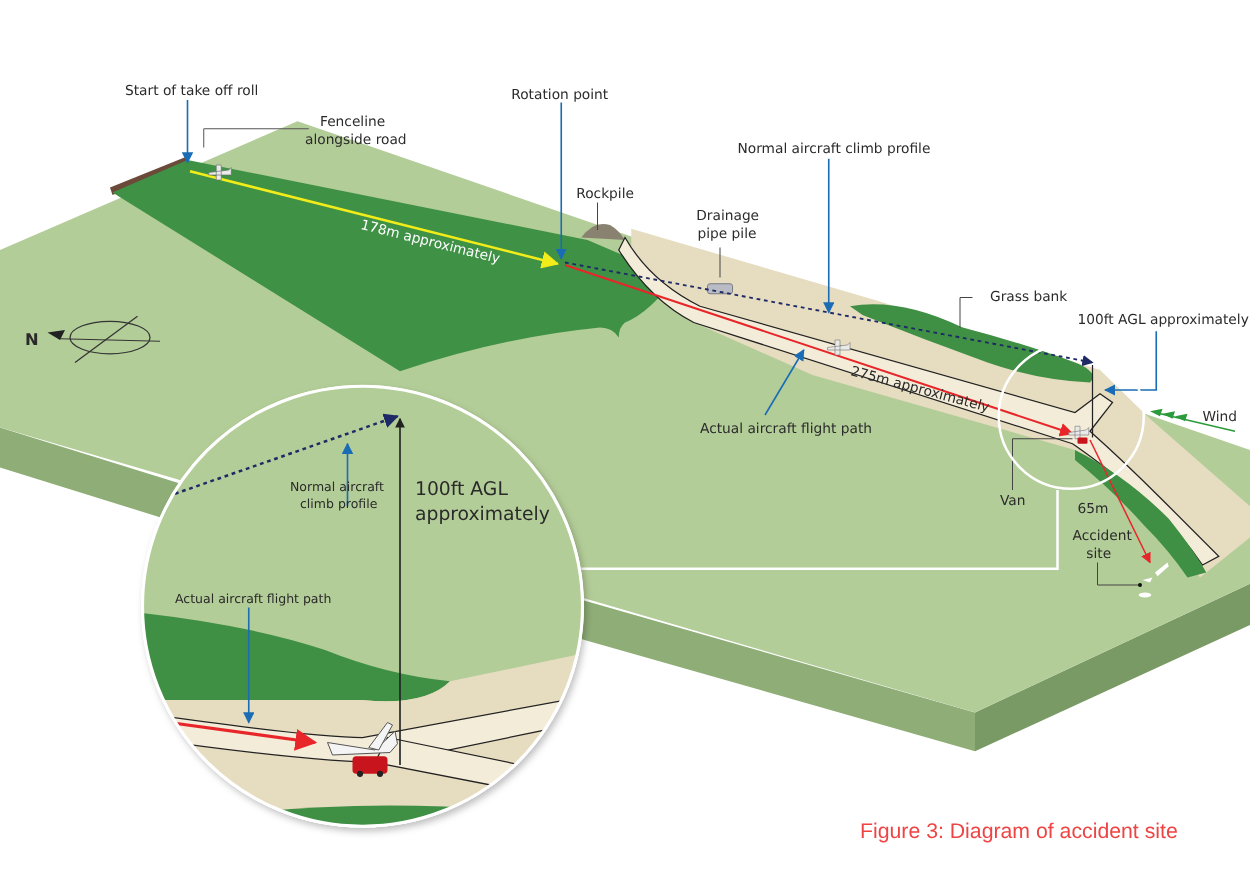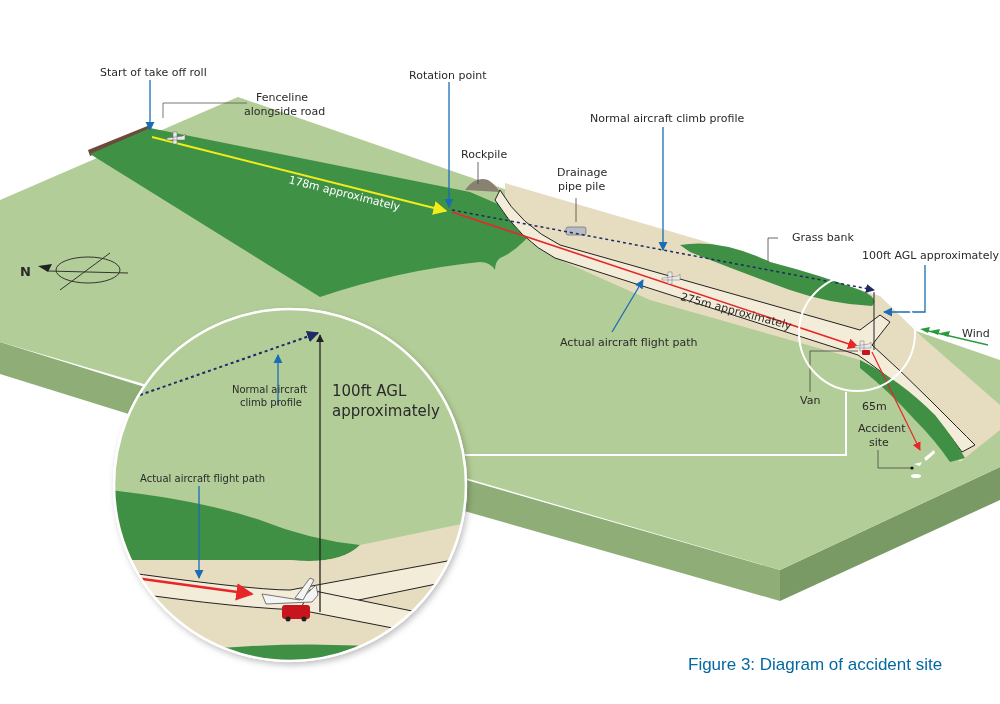--- a/index.html
+++ b/index.html
@@ -2,21 +2,21 @@
 <html><head>
 <meta charset="utf-8">
 <style>
   html,body{margin:0;padding:0;background:#ffffff;}
   body{width:1000px;height:704px;position:relative;overflow:hidden;font-family:"DejaVu Sans","Liberation Sans",sans-serif;}
   #scene{position:absolute;left:0;top:0;width:1000px;height:704px;}
   .lbl{font-family:"DejaVu Sans","Liberation Sans",sans-serif;fill:#2a2a2a;}
   .lbl-sm{font-size:10px;}
   .lbl-md{font-size:11px;}
   .lbl-lg{font-size:15px;}
-  .caption{position:absolute;left:688px;top:655px;font-family:"Liberation Sans",sans-serif;font-size:17px;color:#0369a1;}
+  .caption{position:absolute;left:688px;top:655px;font-family:"Liberation Sans",sans-serif;font-size:17px;color:#ef4444;}
 </style>
 </head>
 <body>
 
 <svg id="scene" viewBox="0 0 1000 704" xmlns="http://www.w3.org/2000/svg">
   <defs>
     <marker id="arrBlue" viewBox="0 0 10 10" refX="9" refY="5" markerWidth="7" markerHeight="7" orient="auto">
       <path d="M0,0 L10,5 L0,10 z" fill="#1a6db5"></path>
     </marker>
     <marker id="arrRed" viewBox="0 0 10 10" refX="9" refY="5" markerWidth="7" markerHeight="7" orient="auto">

